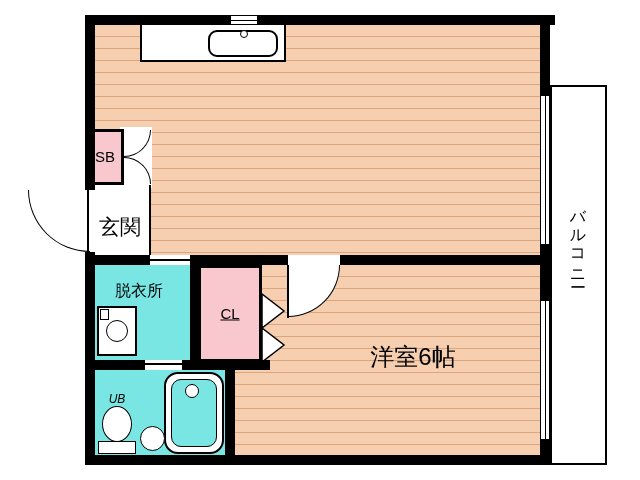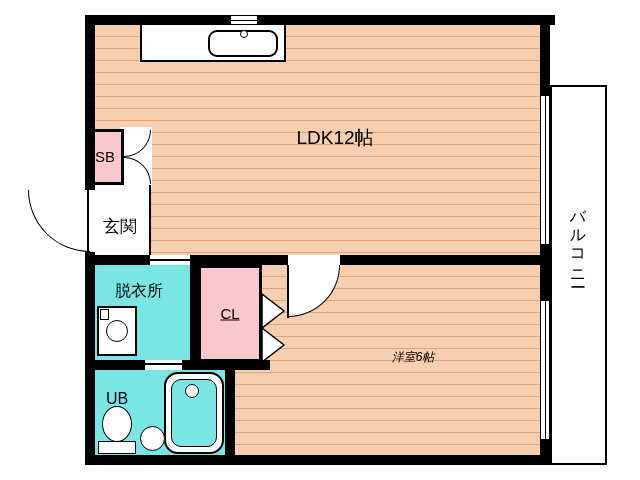--- a/index.html
+++ b/index.html
@@ -103,22 +103,21 @@
   <div class="window" style="left:230px;top:15px;width:28px;height:10px;">
       <div class="mid-h"></div>
     </div>
   <div class="window" style="left:540px;top:95px;width:10px;height:150px;">
       <div class="mid-v"></div>
     </div>
   <div class="window" style="left:540px;top:300px;width:10px;height:140px;">
       <div class="mid-v"></div>
     </div>
 
-  <div class="label" style="left:335px;top:137px;font-size:19px;">LDK12帖</div>
-  <div class="label" style="left:413px;top:357px;font-size:12px;font-style:italic;">洋室6帖</div>
+  <div class="label" style="left:413px;top:357px;font-size:24px;">洋室6帖</div>
   <div class="label vertical" style="left:578px;top:240px;font-size:16px;">バルコニー</div>
-  <div class="label" style="left:120px;top:226px;font-size:17px;">玄関</div>
+  <div class="label" style="left:120px;top:226px;font-size:21px;">玄関</div>
   <div class="label" style="left:139px;top:291px;font-size:16px;">脱衣所</div>
   <div class="label" style="left:230px;top:313px;font-size:15px;text-decoration:underline;">CL</div>
   <div class="label" style="left:105px;top:156px;font-size:15px;">SB</div>
-  <div class="label" style="left:117px;top:399px;font-size:16px;">UB</div>
+  <div class="label" style="left:117px;top:399px;font-size:12px;font-style:italic;">UB</div>
 
 </div>
 
 </body></html>

